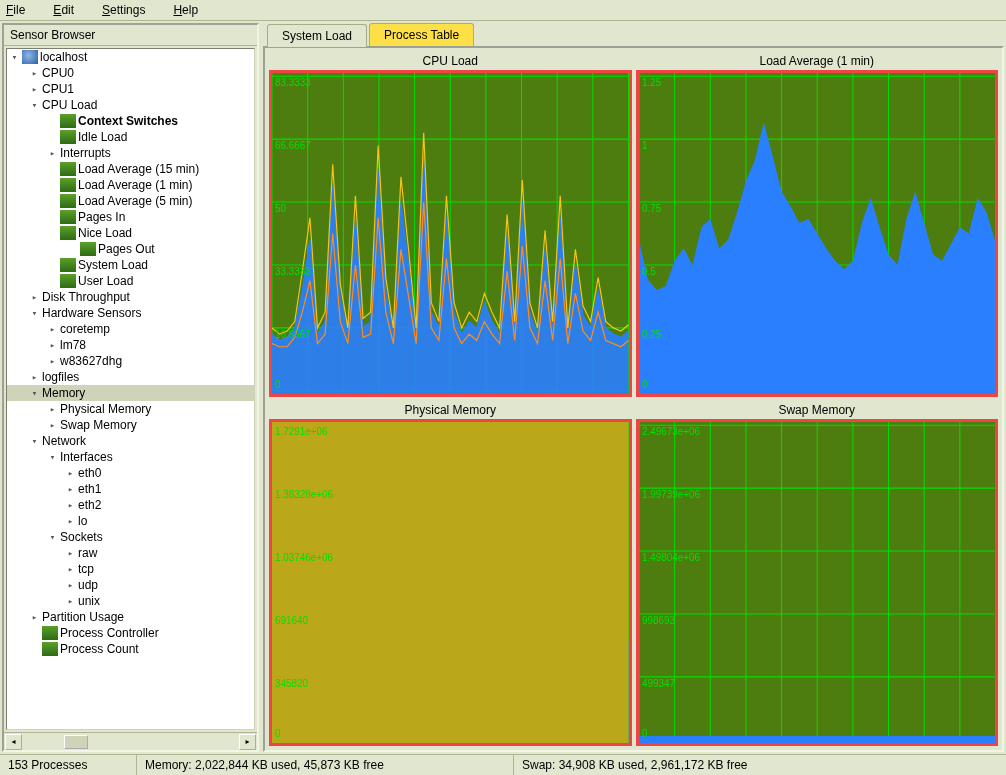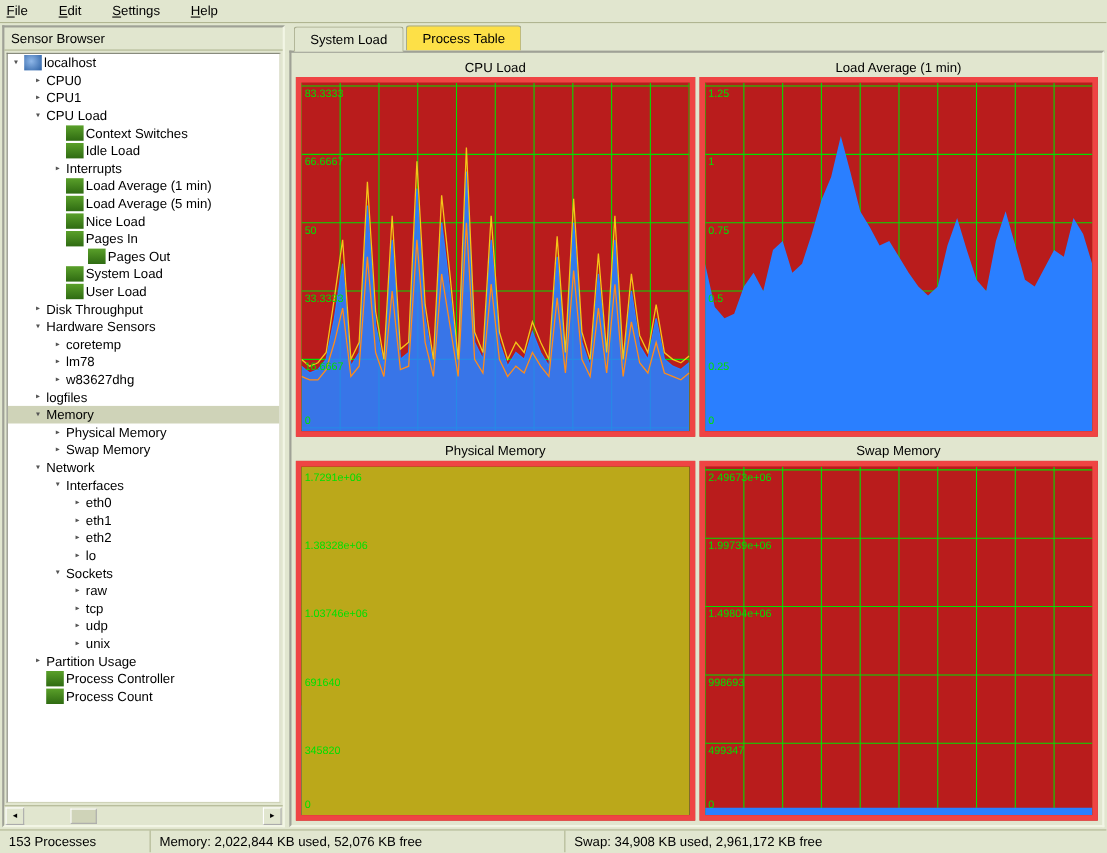--- a/index.html
+++ b/index.html
@@ -19,21 +19,21 @@
   .hscroll{height:17px;background:#e1e6cf;border-top:1px solid #b0b591;position:relative}
   .hscroll .thumb{position:absolute;left:60px;top:2px;width:22px;height:12px;background:#cfd3b8;border:1px outset #fff}
   .hscroll .arr{position:absolute;top:1px;width:15px;height:14px;background:#e1e6cf;border:1px outset #fff;font-size:8px;text-align:center;line-height:13px}
   .right{flex:1;margin:2px;display:flex;flex-direction:column}
   .tabs{display:flex;padding-left:4px}
   .tab{padding:4px 14px;border:1px solid #a7ab8c;border-bottom:none;background:#fde047;border-radius:3px 3px 0 0;margin-right:2px;cursor:default}
   .tab.active{background:#e1e6cf;position:relative;top:1px}
   .panel{flex:1;border:2px inset #f2f5e5;background:#e1e6cf;display:grid;grid-template-columns:1fr 1fr;grid-template-rows:1fr 1fr;gap:4px;padding:4px}
   .chart{display:flex;flex-direction:column}
   .chart-title{text-align:center;padding:2px 0}
-  .chart-body{flex:1;background:#b91c1c;border:5px solid #ef4444;position:relative;overflow:hidden}
+  .chart-body{flex:1;background:#4d7c0f;border:3px solid #ef4444;position:relative;overflow:hidden}
   .grid line{stroke:#00e000;stroke-width:1}
   .lbl{fill:#00e000;font-size:10px;font-family:sans-serif}
   .status{display:flex;height:20px;border-top:1px solid #b0b591;background:#e1e6cf;align-items:flex-end}
   .status div{padding:0 8px;border-right:1px solid #b0b591;height:100%;display:flex;align-items:center}
   .status div:first-child{width:120px}
   .status div:nth-child(2){width:360px}
   .status div:last-child{border-right:none;flex:1}
 </style>
 </head>
 <body>
@@ -46,27 +46,28 @@
 </div>
 
 <div class="body">
   <div class="left">
     <div class="left-title">Sensor Browser</div>
     <div class="tree" id="tree">
         <div class="tn" style="padding-left: 2px;"><span class="exp">▾</span><span class="ic ic-host"></span> localhost</div>
         <div class="tn" style="padding-left: 22px;"><span class="exp">▸</span>CPU0</div>
         <div class="tn" style="padding-left: 22px;"><span class="exp">▸</span>CPU1</div>
         <div class="tn" style="padding-left: 22px;"><span class="exp">▾</span>CPU Load</div>
-        <div class="tn" style="padding-left: 40px;"><span class="exp"></span><span class="ic ic-sensor"></span> Context Switches</div>
+        <div class="tn" style="padding-left: 40px; font-weight: bold;"><span class="exp"></span><span class="ic ic-sensor"></span> Context Switches</div>
         <div class="tn" style="padding-left: 40px;"><span class="exp"></span><span class="ic ic-sensor"></span> Idle Load</div>
         <div class="tn" style="padding-left: 40px;"><span class="exp">▸</span>Interrupts</div>
+        <div class="tn" style="padding-left: 40px;"><span class="exp"></span><span class="ic ic-sensor"></span> Load Average (15 min)</div>
         <div class="tn" style="padding-left: 40px;"><span class="exp"></span><span class="ic ic-sensor"></span> Load Average (1 min)</div>
         <div class="tn" style="padding-left: 40px;"><span class="exp"></span><span class="ic ic-sensor"></span> Load Average (5 min)</div>
+        <div class="tn" style="padding-left: 40px;"><span class="exp"></span><span class="ic ic-sensor"></span> Pages In</div>
         <div class="tn" style="padding-left: 40px;"><span class="exp"></span><span class="ic ic-sensor"></span> Nice Load</div>
-        <div class="tn" style="padding-left: 40px;"><span class="exp"></span><span class="ic ic-sensor"></span> Pages In</div>
         <div class="tn" style="padding-left: 60px;"><span class="exp"></span><span class="ic ic-sensor"></span> Pages Out</div>
         <div class="tn" style="padding-left: 40px;"><span class="exp"></span><span class="ic ic-sensor"></span> System Load</div>
         <div class="tn" style="padding-left: 40px;"><span class="exp"></span><span class="ic ic-sensor"></span> User Load</div>
         <div class="tn" style="padding-left: 22px;"><span class="exp">▸</span>Disk Throughput</div>
         <div class="tn" style="padding-left: 22px;"><span class="exp">▾</span>Hardware Sensors</div>
         <div class="tn" style="padding-left: 40px;"><span class="exp">▸</span>coretemp</div>
         <div class="tn" style="padding-left: 40px;"><span class="exp">▸</span>lm78</div>
         <div class="tn" style="padding-left: 40px;"><span class="exp">▸</span>w83627dhg</div>
         <div class="tn" style="padding-left: 22px;"><span class="exp">▸</span>logfiles</div>
         <div class="tn sel" style="padding-left: 22px;"><span class="exp">▾</span>Memory</div>
@@ -235,15 +236,15 @@
               <text x="3" y="313.8" class="lbl">0</text>
             </svg>
           </div>
       </div>
     </div>
   </div>
 </div>
 
 <div class="status">
   <div>153 Processes</div>
-  <div>Memory: 2,022,844 KB used, 52,076 KB free</div>
+  <div>Memory: 2,022,844 KB used, 45,873 KB free</div>
   <div>Swap: 34,908 KB used, 2,961,172 KB free</div>
 </div>
 
 </body></html>

